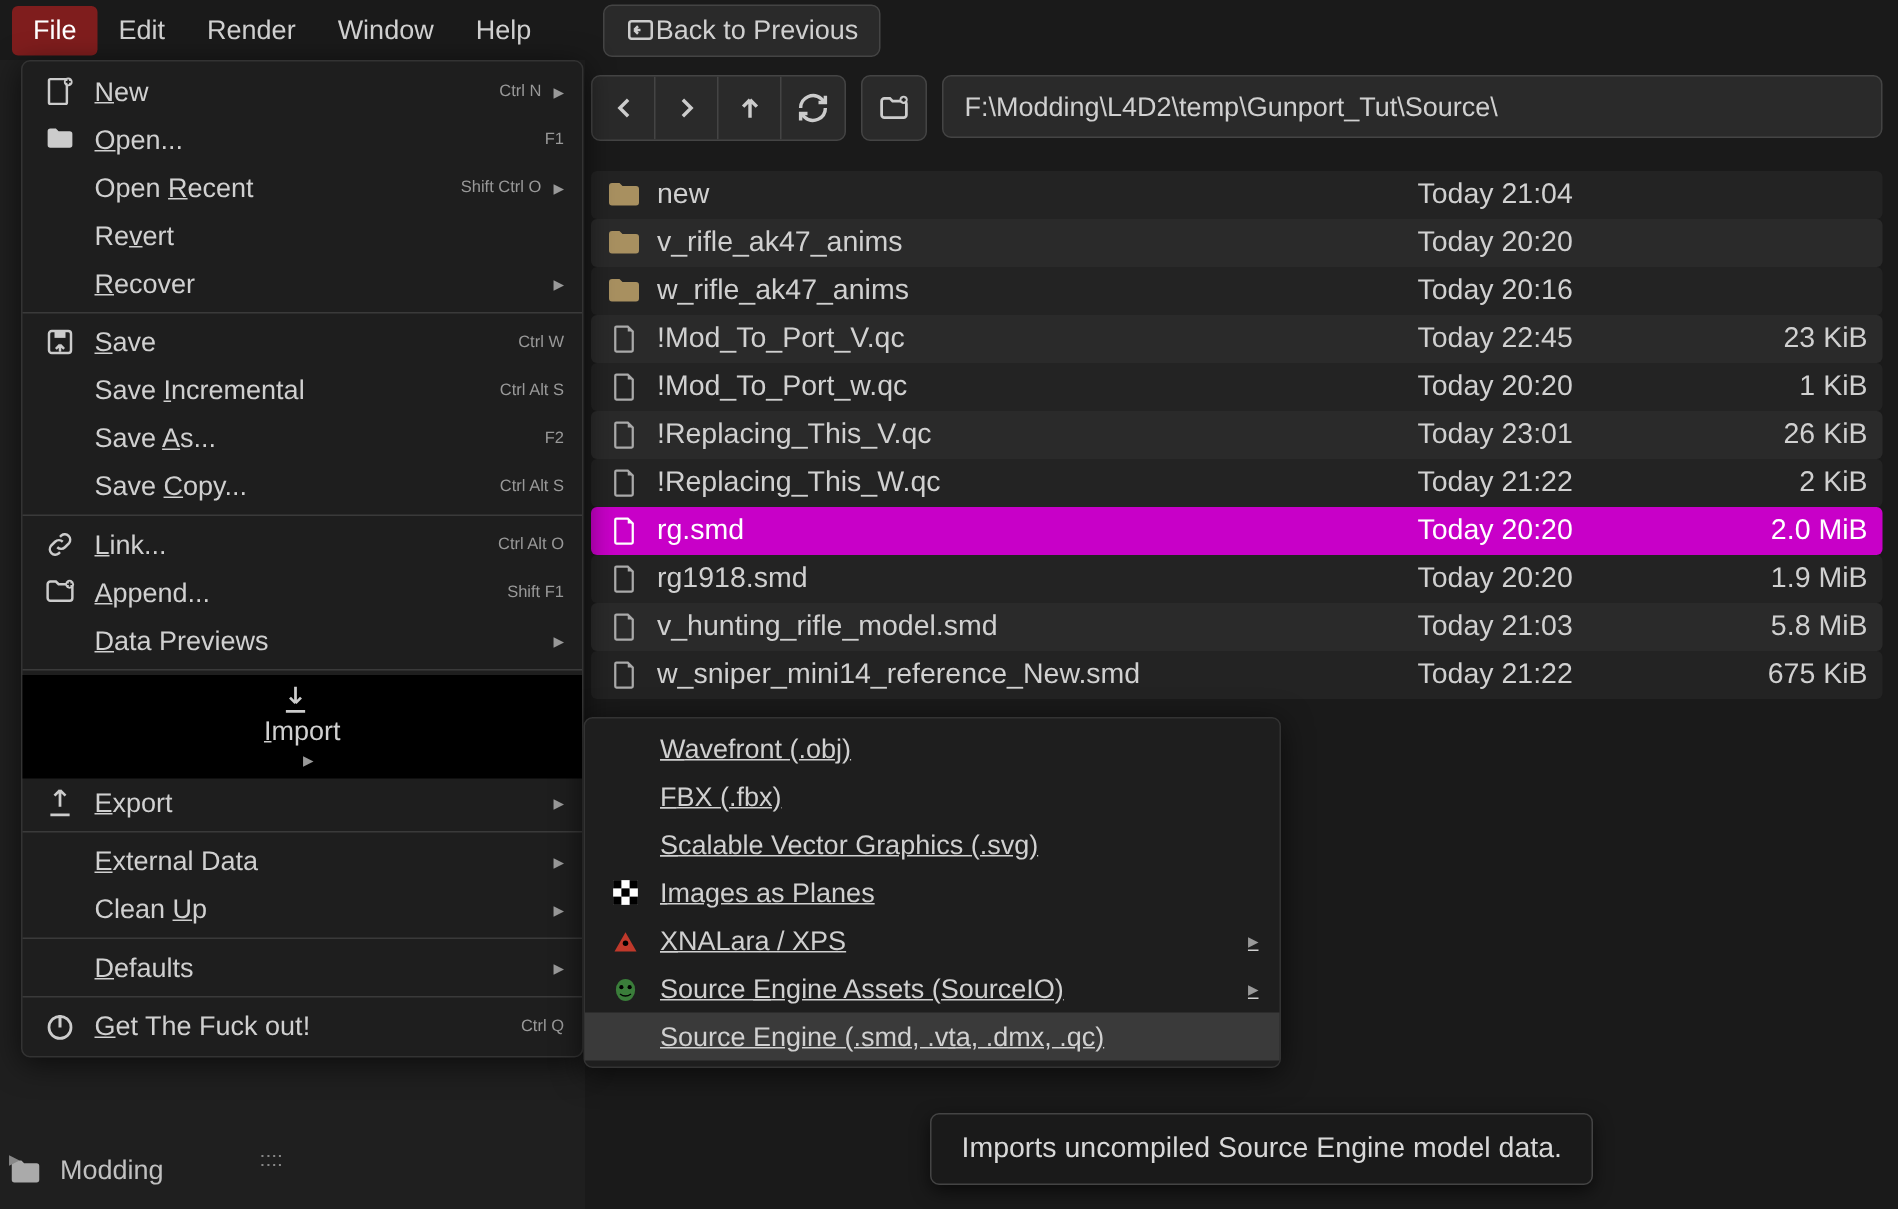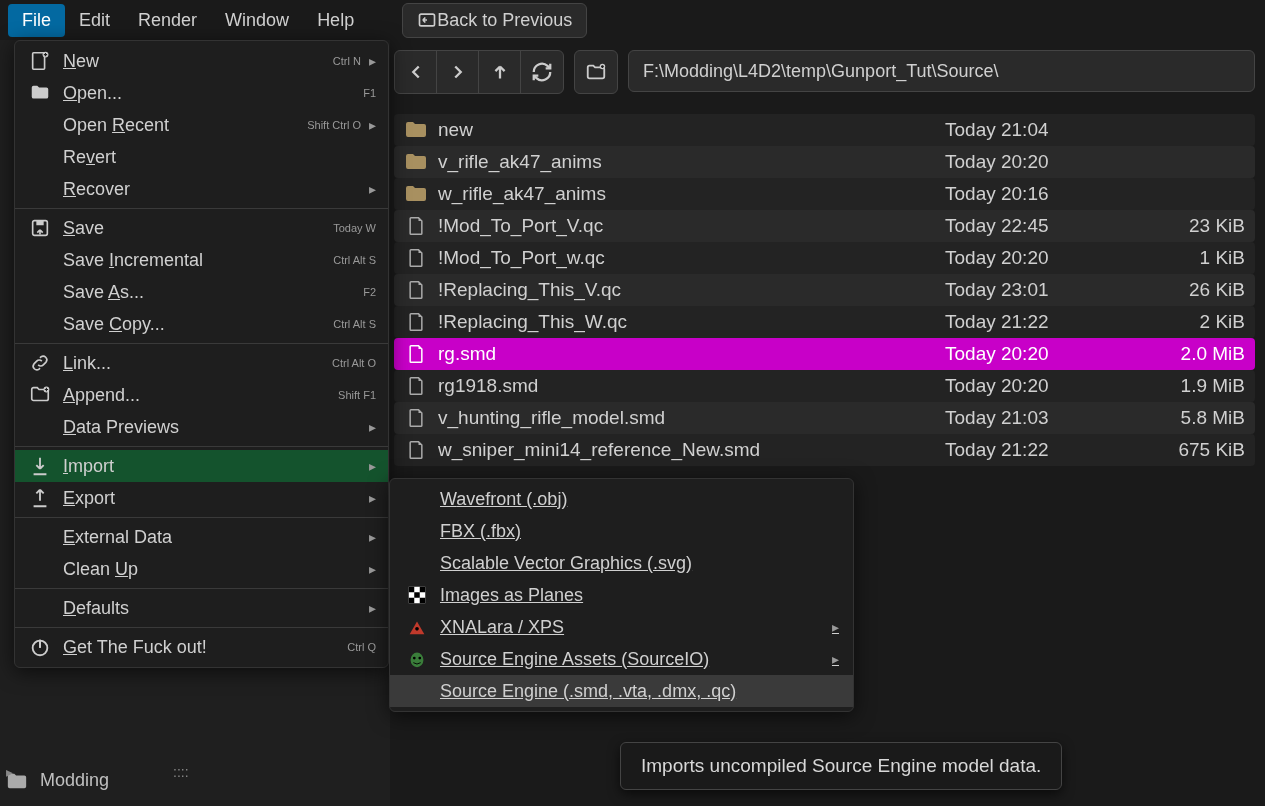--- a/index.html
+++ b/index.html
@@ -1,31 +1,31 @@
 <!DOCTYPE html>
 <html><head>
 <meta charset="utf-8">
 <style>
 * { box-sizing: border-box; margin: 0; padding: 0; font-family: -apple-system, BlinkMacSystemFont, "Segoe UI", sans-serif; }
 body { background: #1a1a1a; color: #d0d0d0; width: 1265px; height: 806px; overflow: hidden; position: relative; font-size: 18px; }
 
 .menubar { display: flex; align-items: center; height: 40px; background: #1a1a1a; padding: 0 8px; gap: 4px; }
 .menu-item { padding: 6px 14px; border-radius: 4px; cursor: pointer; font-size: 18px; }
-.menu-item.active { background: #0369a1; color: #fff; }
+.menu-item.active { background: #7f1d1d; color: #fff; }
 .back-btn { margin-left: 30px; display: flex; align-items: center; gap: 0; background: #2a2a2a; border: 1px solid #444; border-radius: 6px; padding: 6px 14px; cursor: pointer; }
 .back-icon { width: 20px; height: 20px; }
 
 .sidebar-bg { position: absolute; left: 0; top: 40px; width: 390px; bottom: 0; background: #232323; opacity: 0.5; z-index: 1; }
 .sidebar-items { position: absolute; left: 0; top: 55px; width: 340px; padding-left: 8px; color: #888; font-size: 18px; z-index: 1; }
 .sidebar-row { display: flex; align-items: center; gap: 10px; padding: 6px 6px; }
 .sidebar-icon { width: 22px; height: 22px; flex-shrink: 0; }
 
 .dropdown { position: absolute; left: 14px; top: 40px; width: 375px; background: #1e1e1e; border: 1px solid #333; border-radius: 6px; box-shadow: 0 4px 20px rgba(0,0,0,0.6); z-index: 10; padding: 4px 0; }
 .dd-item { display: flex; align-items: center; padding: 5px 12px; cursor: pointer; position: relative; }
-.dd-item.hover { background: #14532d; }
+.dd-item.hover { background: #000000; flex-direction: column; }
 .dd-icon { width: 26px; height: 22px; margin-right: 10px; flex-shrink: 0; display: flex; align-items: center; justify-content: center; }
 .dd-label { flex: 1; font-size: 18px; }
 .dd-label u { text-decoration: underline; }
 .dd-shortcut { color: #999; font-size: 11px; margin-left: 10px; }
 .dd-arrow { color: #999; font-size: 14px; margin-left: 8px; }
 .dd-sep { height: 1px; background: #3a3a3a; margin: 3px 0; }
 
 .submenu { position: absolute; left: 389px; top: 478px; width: 465px; background: #1e1e1e; border: 1px solid #333; border-radius: 6px; box-shadow: 0 4px 20px rgba(0,0,0,0.6); z-index: 11; padding: 4px 0; text-decoration: underline; }
 .sm-item { display: flex; align-items: center; padding: 5px 14px; cursor: pointer; position: relative; }
 .sm-item.hover { background: #3a3a3a; }
@@ -221,21 +221,21 @@
     <div class="dd-sep"></div>
     <div class="dd-item">
       <span class="dd-icon">
         <svg width="22" height="22" viewBox="0 0 24 24">
           <rect x="4" y="4" width="16" height="16" rx="2" fill="none" stroke="#ccc" stroke-width="1.8"></rect>
           <rect x="8" y="4" width="8" height="5" fill="#ccc"></rect>
           <path d="M12 19v-5m0 0l-3 3m3-3l3 3" stroke="#ccc" stroke-width="1.8" fill="none"></path>
         </svg>
       </span>
       <span class="dd-label"><u>S</u>ave</span>
-      <span class="dd-shortcut">Today W</span>
+      <span class="dd-shortcut">Ctrl W</span>
     </div>
     <div class="dd-item">
       <span class="dd-icon"></span>
       <span class="dd-label">Save <u>I</u>ncremental</span>
       <span class="dd-shortcut">Ctrl Alt S</span>
     </div>
     <div class="dd-item">
       <span class="dd-icon"></span>
       <span class="dd-label">Save <u>A</u>s...</span>
       <span class="dd-shortcut">F2</span>

